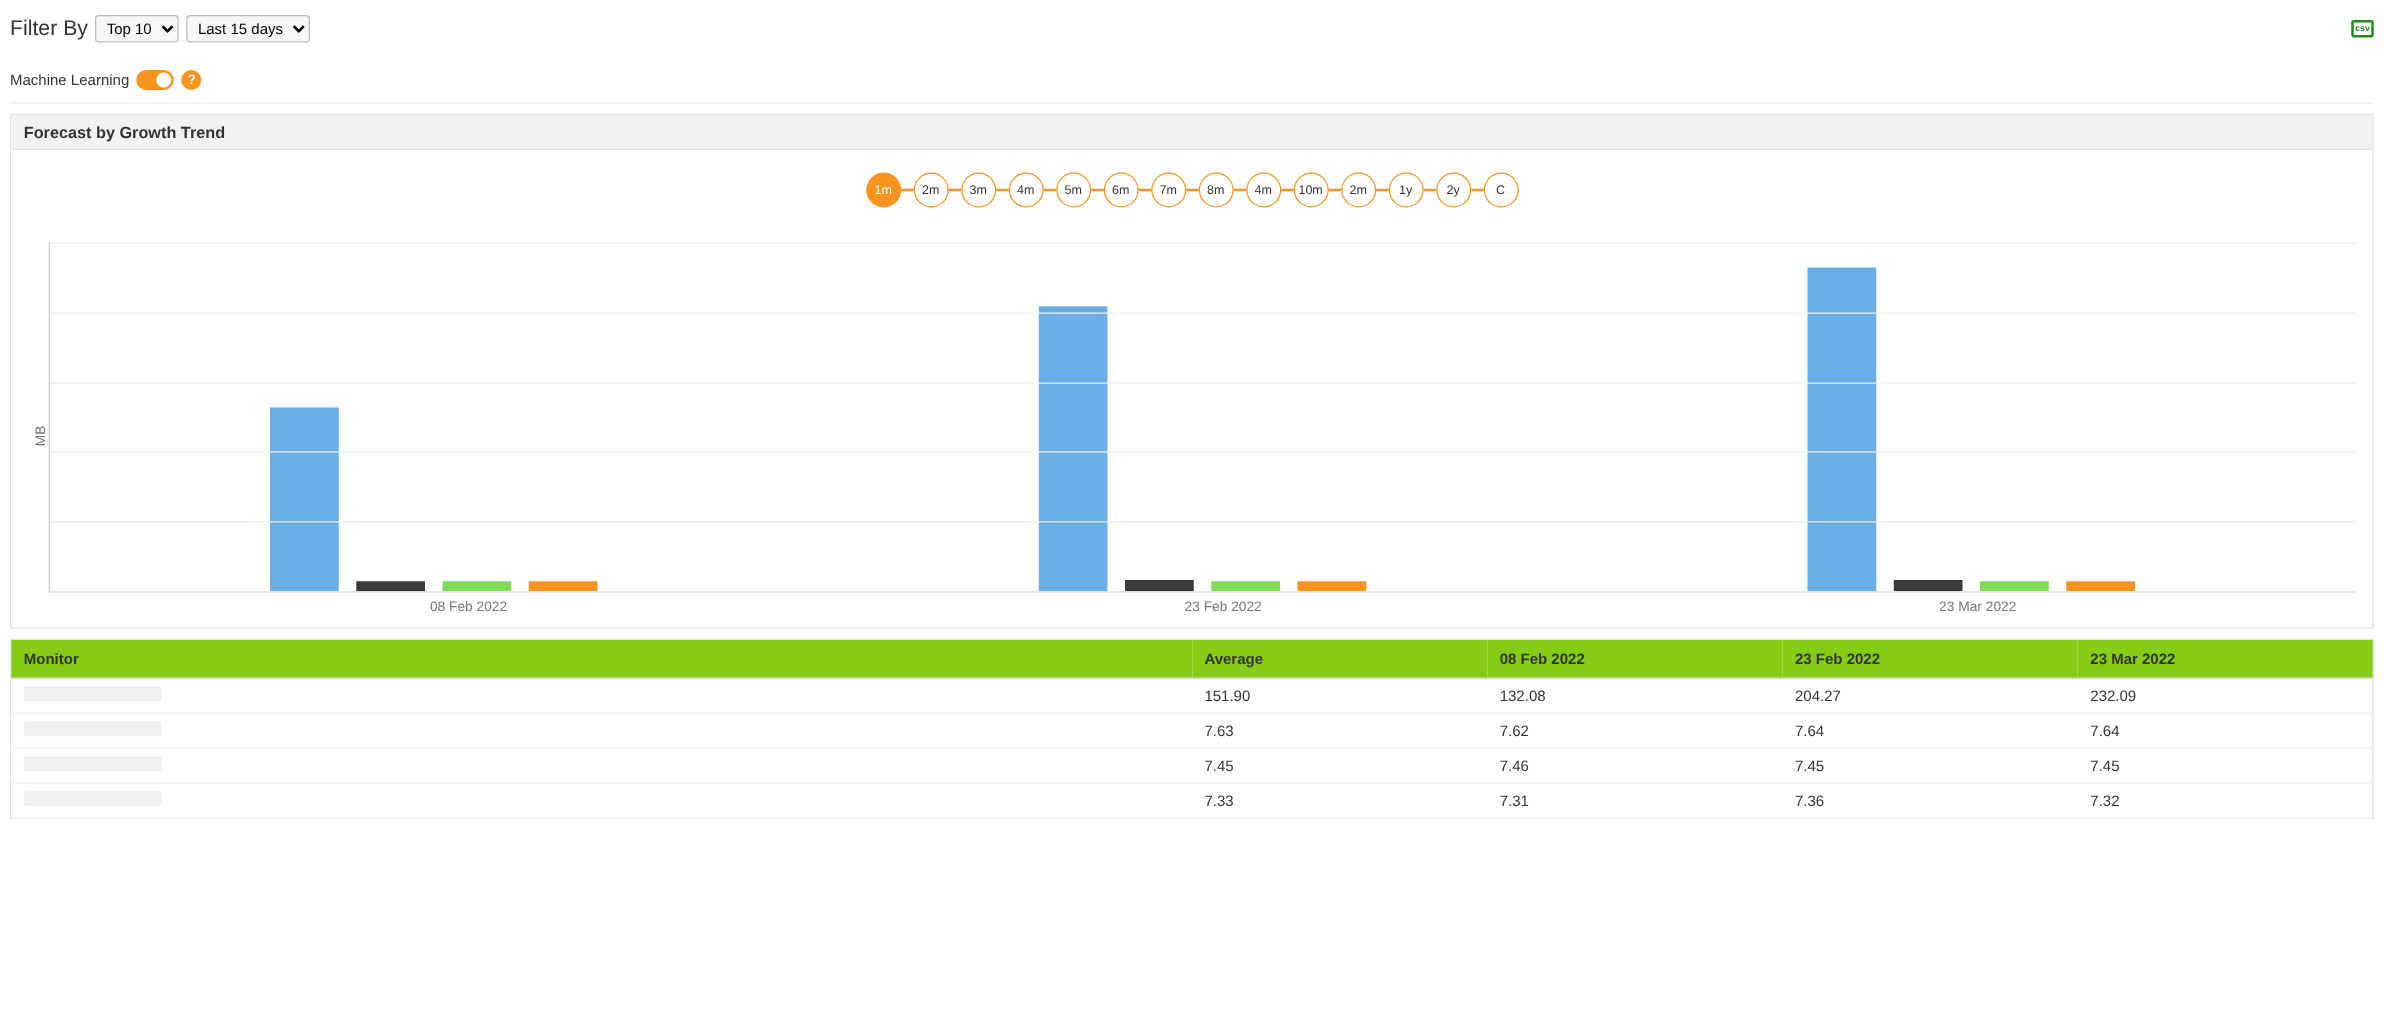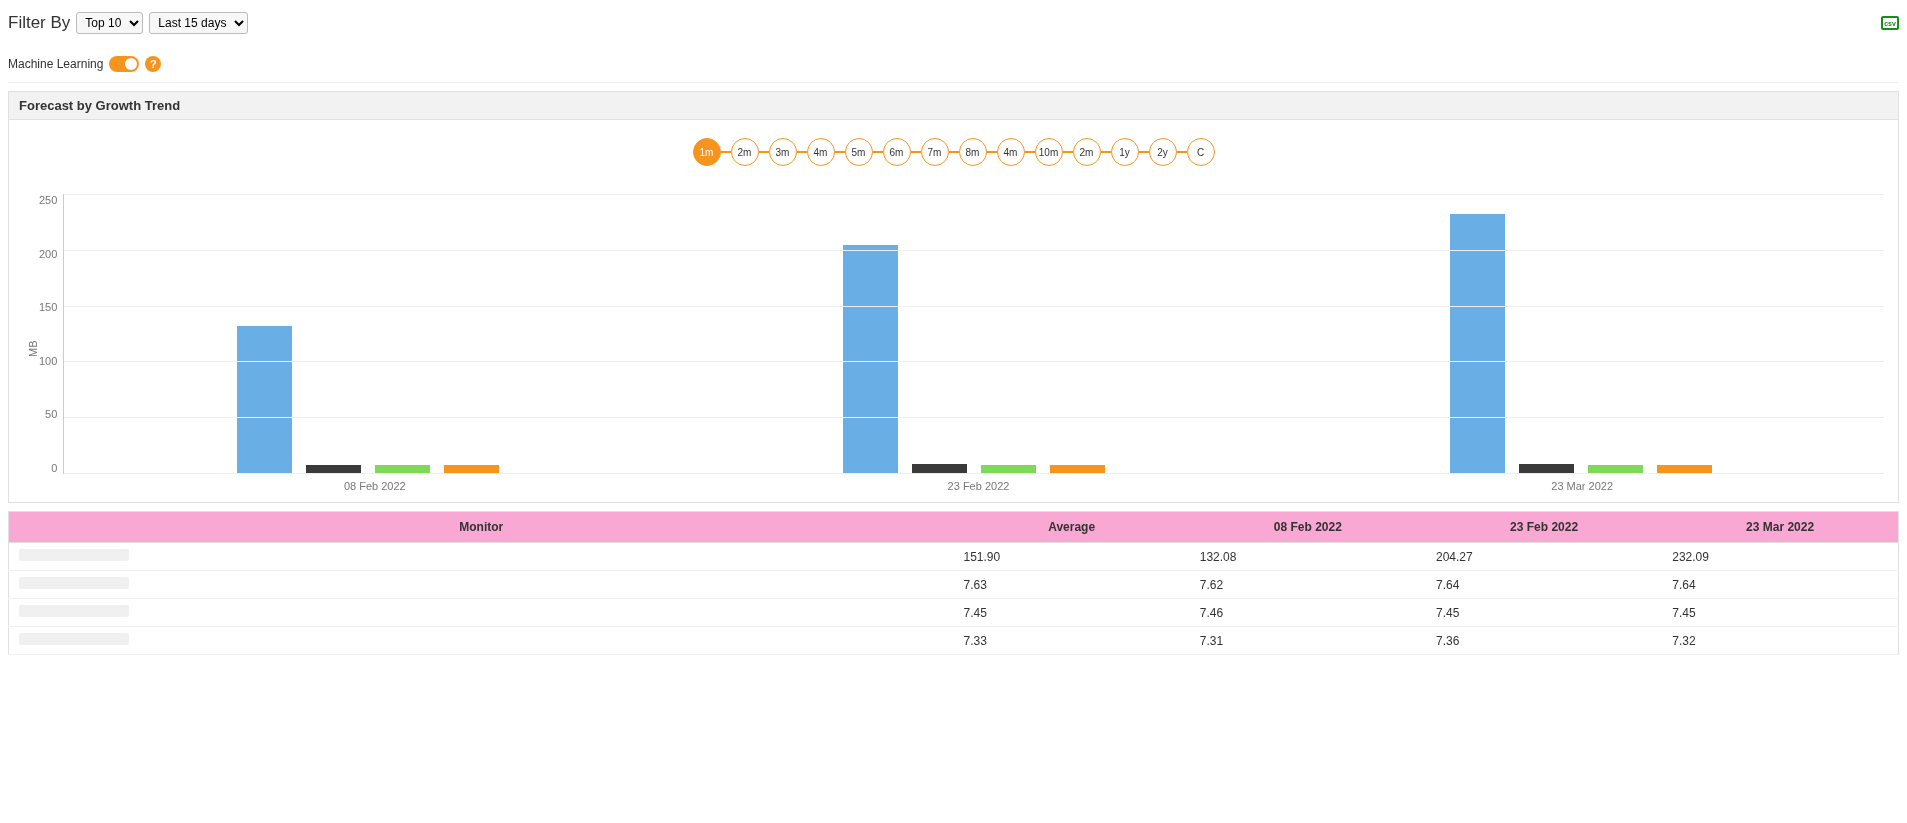--- a/index.html
+++ b/index.html
@@ -202,22 +202,22 @@
 
   
   .data-table {
     width: 100%;
     border-collapse: collapse;
     margin-top: 8px;
     font-size: 12px;
     border: 1px solid #e0e0e0;
   }
   .data-table th {
-    text-align: center;
-    background: #f9a8d4;
+    text-align: left;
+    background: #84cc16;
     padding: 8px 10px;
     border-bottom: 1px solid #e0e0e0;
     font-weight: bold;
     color: #333;
   }
   .data-table td {
     padding: 6px 10px;
     border-bottom: 1px solid #f0f0f0;
     color: #333;
   }
@@ -282,28 +282,20 @@
         <div class="range-sep"></div>
         <div class="range-btn">1y</div>
         <div class="range-sep"></div>
         <div class="range-btn">2y</div>
         <div class="range-sep"></div>
         <div class="range-btn">C</div>
       </div>
 
     <div class="chart-wrap">
       <div class="y-axis-title">MB</div>
-      <div class="y-labels" id="y-labels">
-          <div>250</div>
-          <div>200</div>
-          <div>150</div>
-          <div>100</div>
-          <div>50</div>
-          <div>0</div>
-        </div>
       <div class="plot" id="plot">
         <div class="groups" id="groups">
             <div class="group">
               <div class="bar" title="monitor-1: 132.08" style="height: 52.832%; background: rgb(106, 174, 230);"></div>
               <div class="bar" title="monitor-2: 7.62" style="height: 3.048%; background: rgb(58, 58, 58);"></div>
               <div class="bar" title="monitor-3: 7.46" style="height: 2.984%; background: rgb(126, 217, 87);"></div>
               <div class="bar" title="monitor-4: 7.31" style="height: 2.924%; background: rgb(247, 148, 30);"></div>
             </div>
             <div class="group">
               <div class="bar" title="monitor-1: 204.27" style="height: 81.708%; background: rgb(106, 174, 230);"></div>

